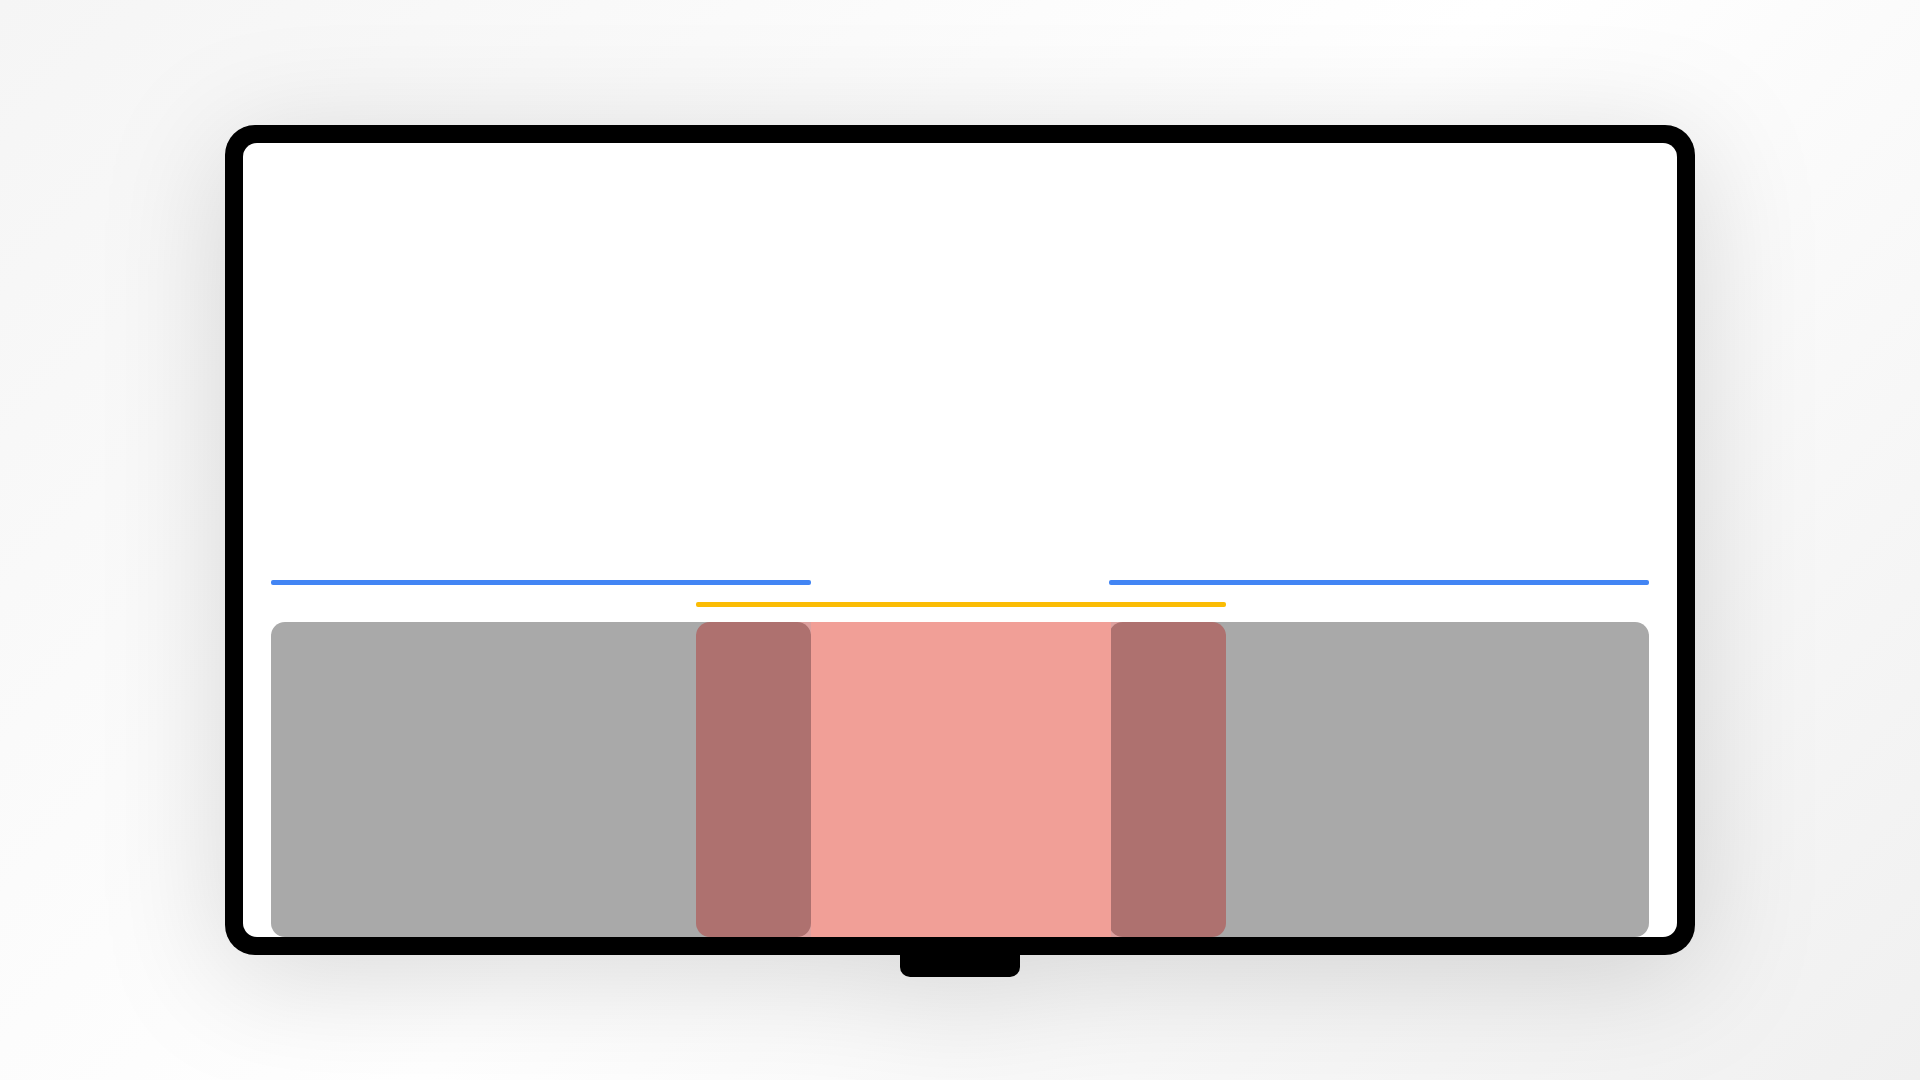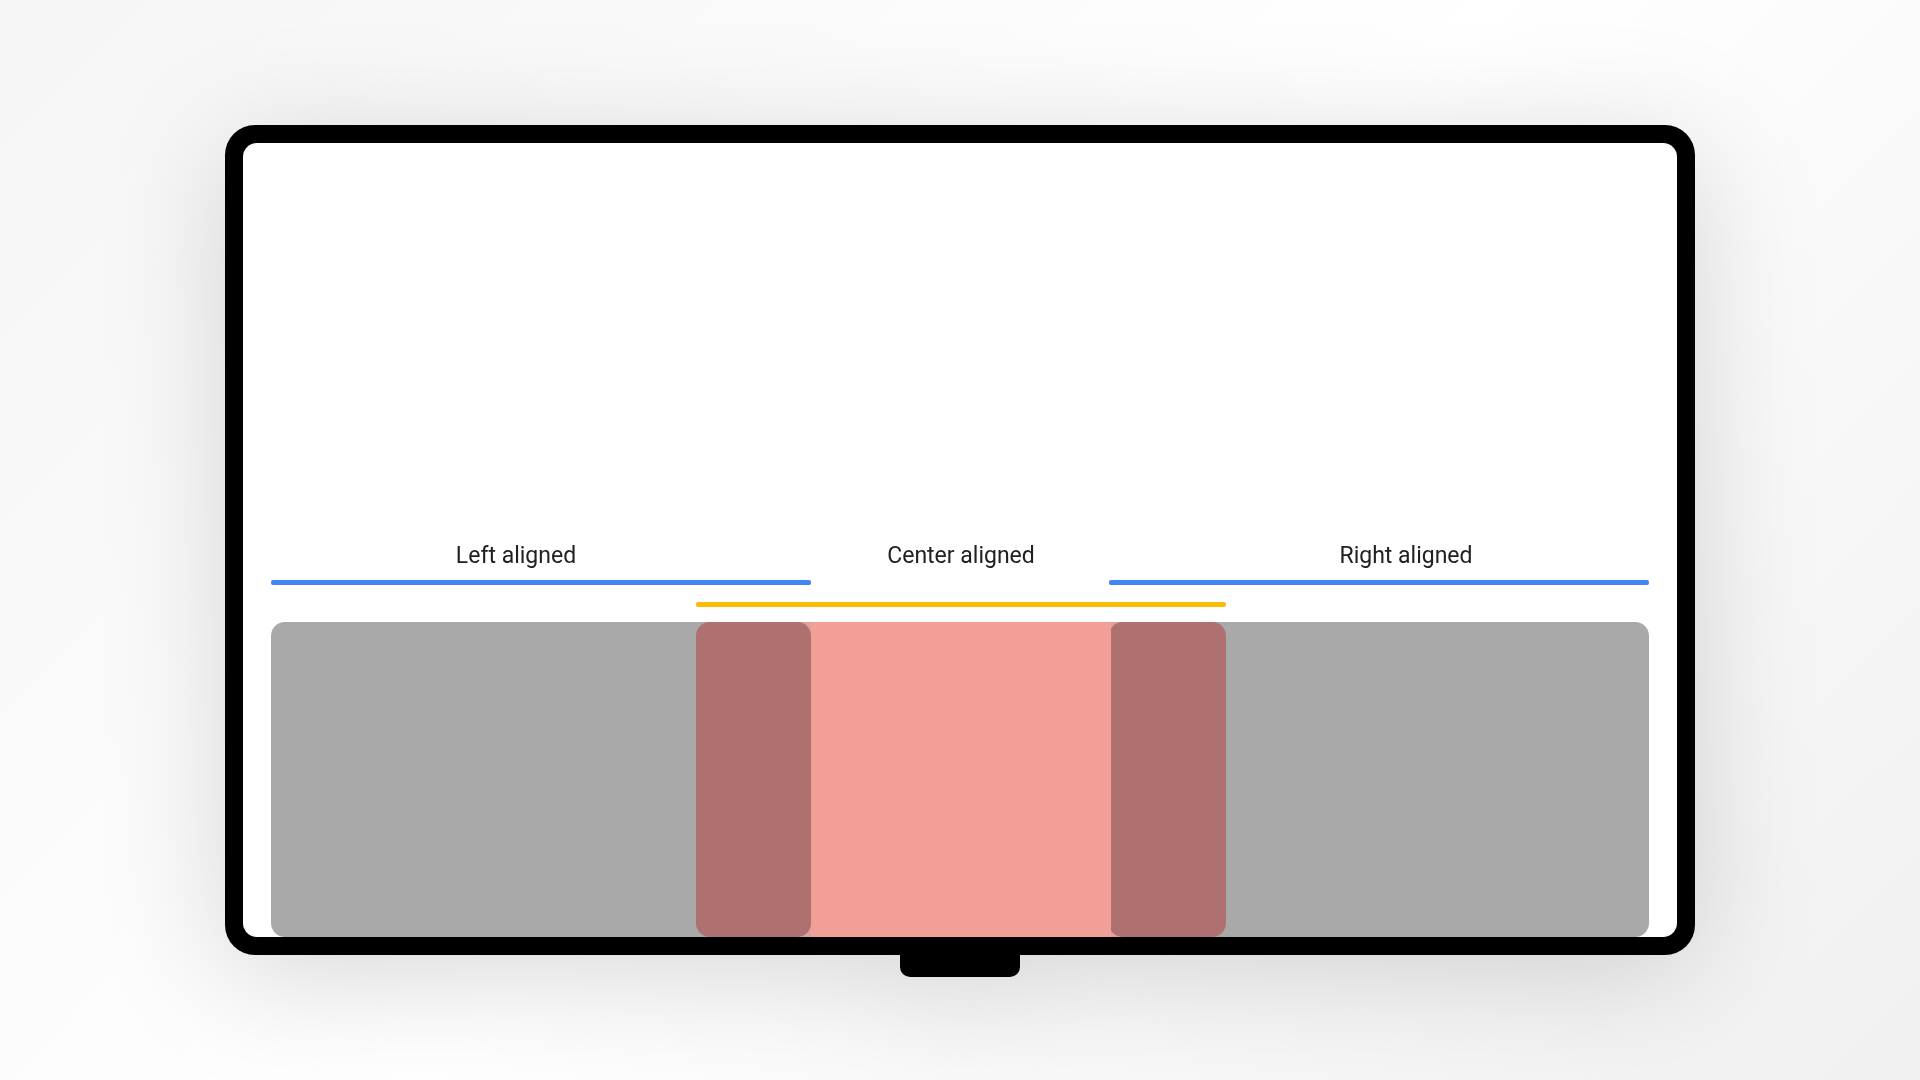--- a/index.html
+++ b/index.html
@@ -178,25 +178,20 @@
     }
   </style>
 </head>
 <body>
 
 <div class="monitor-wrapper">
   <div class="monitor">
     <div class="screen">
       <div class="content-area">
 
-        <div class="labels-row">
-          <span class="label label-left">Left aligned</span>
-          <span class="label label-center">Center aligned</span>
-          <span class="label label-right">Right aligned</span>
-        </div>
 
         <div class="lines-row">
           <div class="line line-blue-left"></div>
           <div class="line line-blue-right"></div>
           <div class="line line-yellow"></div>
         </div>
 
         <div class="cards-row">
           <div class="card card-gray-left"></div>
           <div class="card card-gray-right"></div>

